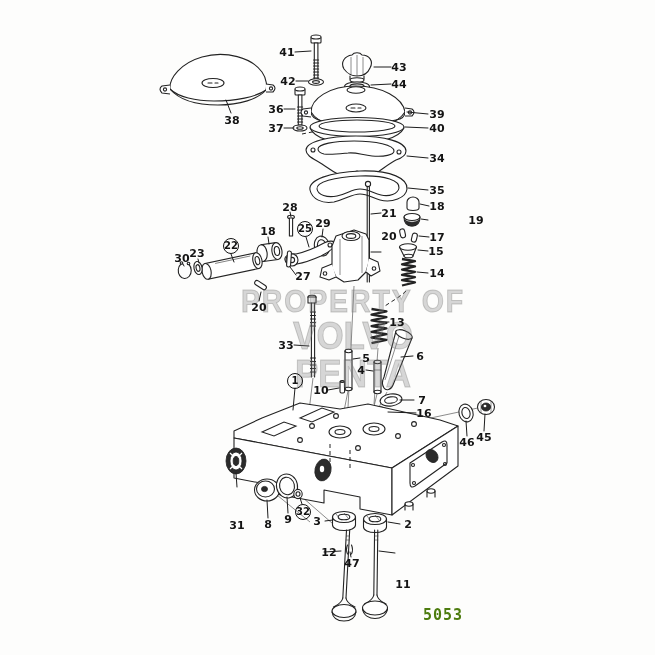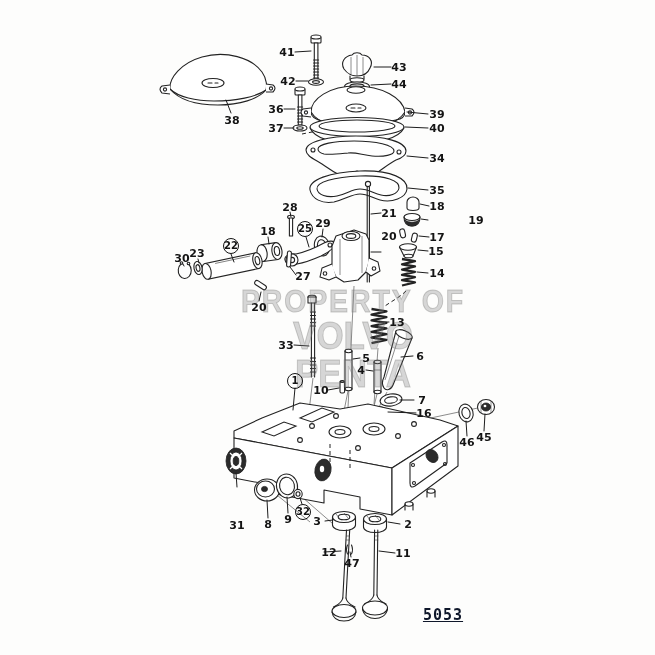--- a/index.html
+++ b/index.html
@@ -17,21 +17,21 @@
            min-width:14px;height:14px;line-height:14px;text-align:center;
            font-size:10px;padding:0;}
   #watermark{position:absolute;left:222px;top:286px;width:262px;text-align:center;
            font-family:"Liberation Sans",sans-serif;font-weight:900;
            color:rgba(125,125,125,0.30);-webkit-text-stroke:1px rgba(110,110,110,0.34);
            transform:scaleX(.92);transform-origin:center;line-height:1.0;
            user-select:none;pointer-events:none;}
   #watermark .w1{font-size:31px;letter-spacing:2px;}
   #watermark .w2{font-size:38px;letter-spacing:0px;}
   #figno{position:absolute;left:443px;top:615px;transform:translate(-50%,-50%);
-           font:bold 15px "DejaVu Sans Mono",monospace;color:#0f172a;letter-spacing:1px;text-decoration:underline;}
+           font:bold 15px "DejaVu Sans Mono",monospace;color:#4d7c0f;letter-spacing:1px;}
 </style>
 </head>
 <body>
 
 <div id="page">
 
 <svg width="655" height="655" viewBox="0 0 655 655">
 
   <g>
     <line class="lt" x1="354" y1="286" x2="347" y2="428"></line>
@@ -444,16 +444,16 @@
       <span class="callout" style="left: 467px; top: 442px;">46</span>
       <span class="callout" style="left: 484px; top: 437px;">45</span>
       <span class="callout" style="left: 237px; top: 493px; margin-top: 32px;">31</span>
       <span class="callout" style="left: 268px; top: 524px;">8</span>
       <span class="callout" style="left: 288px; top: 519px;">9</span>
       <span class="callout circled" style="left: 303px; top: 512px;">32</span>
       <span class="callout" style="left: 317px; top: 521px;">3</span>
       <span class="callout" style="left: 408px; top: 524px;">2</span>
       <span class="callout" style="left: 316px; top: 552px; margin-left: 13px;">12</span>
       <span class="callout" style="left: 352px; top: 563px;">47</span>
-      <span class="callout" style="left: 403px; top: 553px;">11</span>
+      <span class="callout" style="left: 403px; top: 584px;">11</span>
     </div>
 
 </div>
 
 </body></html>

